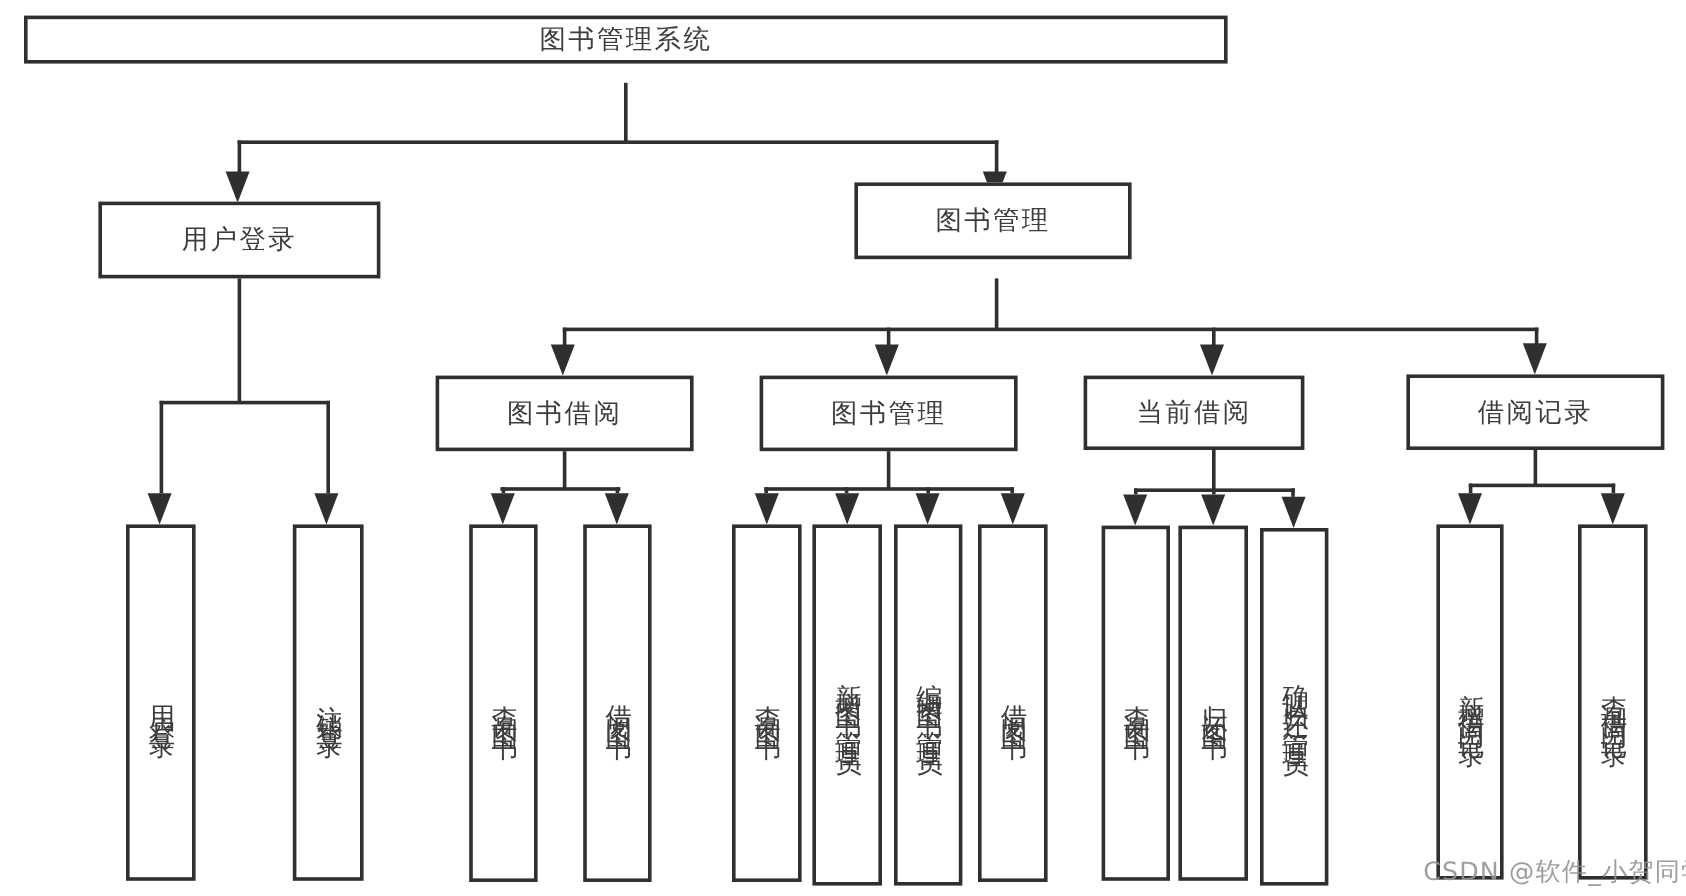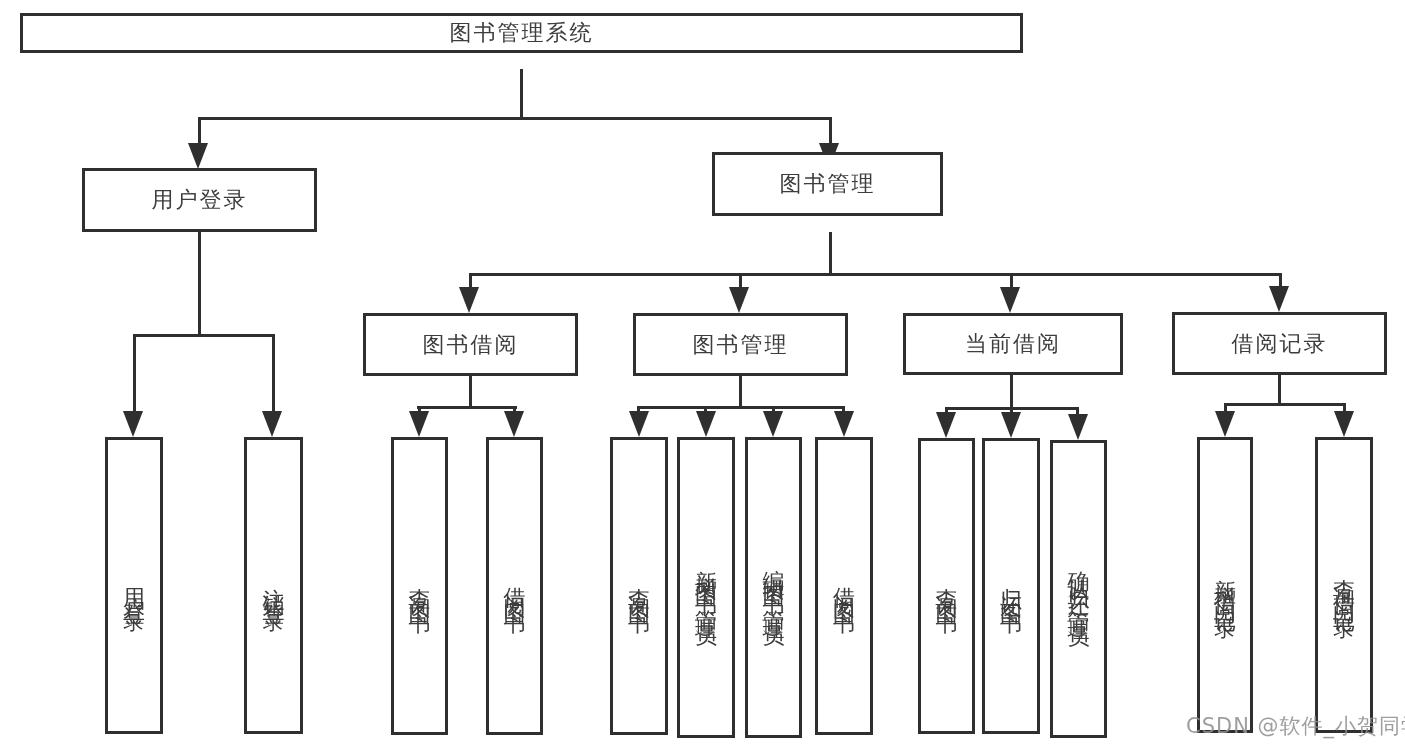--- a/index.html
+++ b/index.html
@@ -90,21 +90,21 @@
   <div class="arrow" style="left:1000px;top:287px"></div>
   <div class="vline" style="left:1279px;top:273px;width:3px;height:16px"></div>
   <div class="arrow" style="left:1269px;top:286px"></div>
 
   <div class="box" style="left:363px;top:313px;width:215px;height:63px">
     <span class="lbl">图书借阅</span>
   </div>
   <div class="box" style="left:633px;top:313px;width:215px;height:63px">
     <span class="lbl">图书管理</span>
   </div>
-  <div class="box" style="left:903px;top:313px;width:220px;height:62px">
+  <div class="box" style="left:903px;top:313px;width:184px;height:62px">
     <span class="lbl">当前借阅</span>
   </div>
   <div class="box" style="left:1172px;top:312px;width:215px;height:63px">
     <span class="lbl">借阅记录</span>
   </div>
 
   <div class="vline" style="left:469px;top:376px;width:3px;height:32px"></div>
   <div class="hline" style="left:417px;top:406px;width:100px;height:3px"></div>
   <div class="vline" style="left:418px;top:406px;width:3px;height:5px"></div>
   <div class="arrow" style="left:409px;top:411px"></div>

